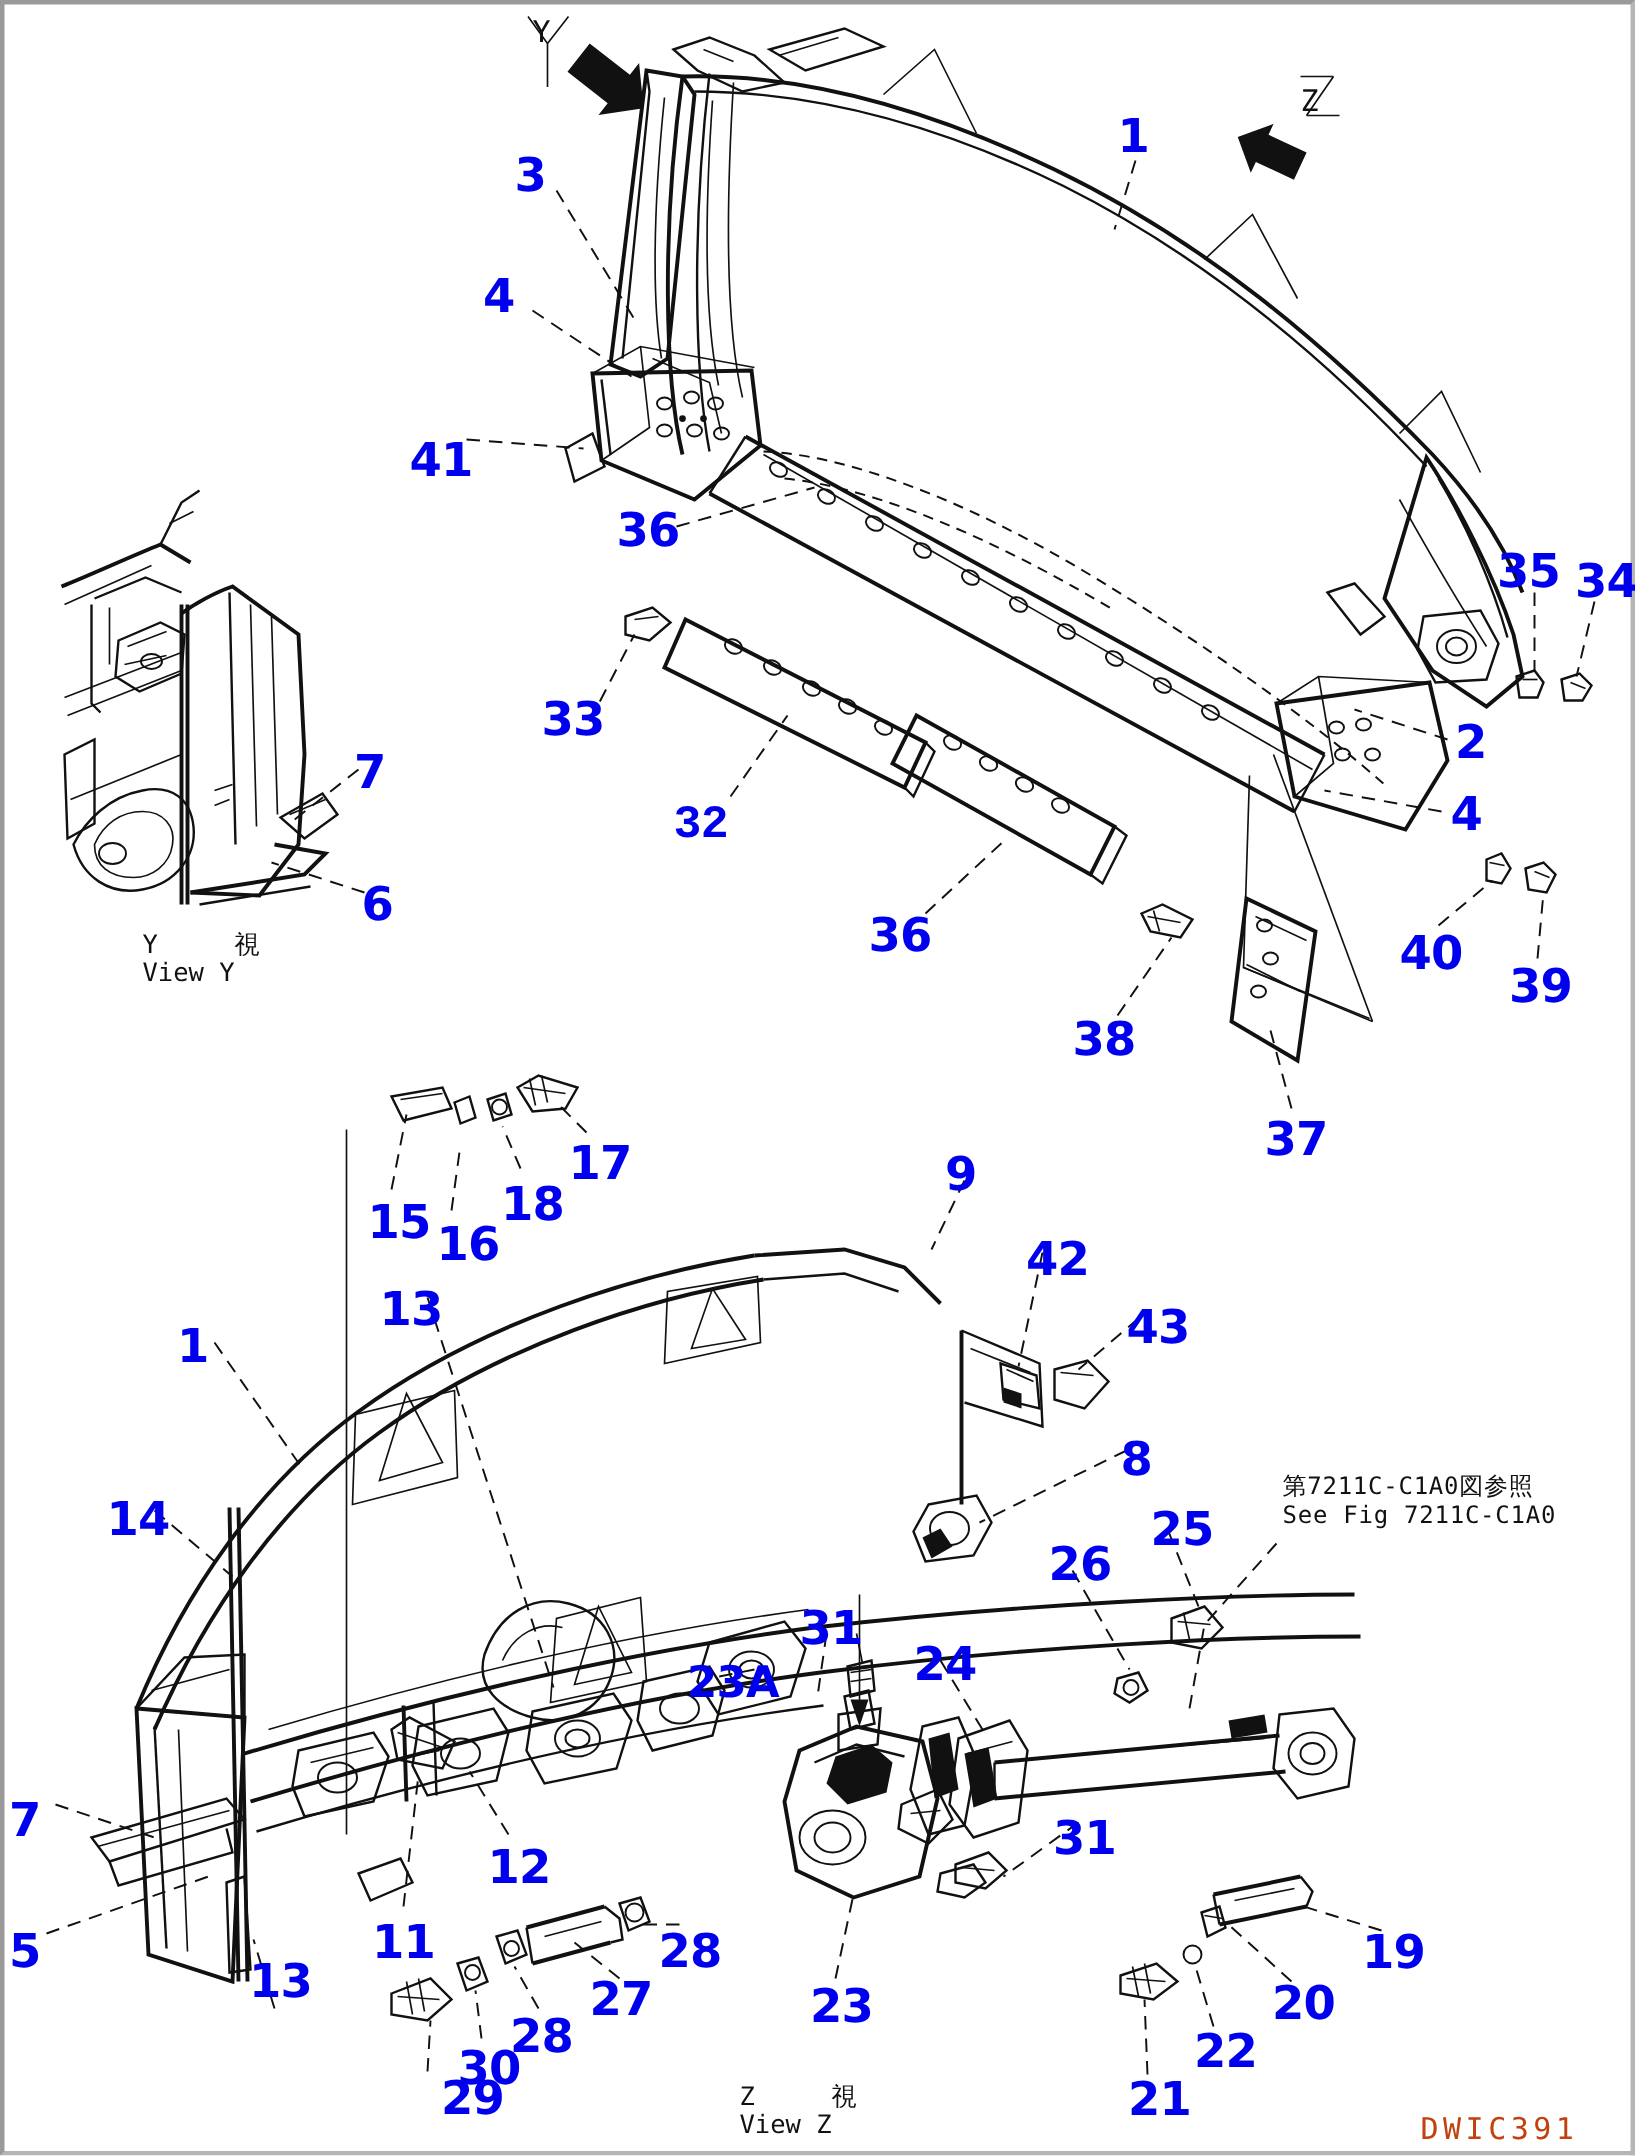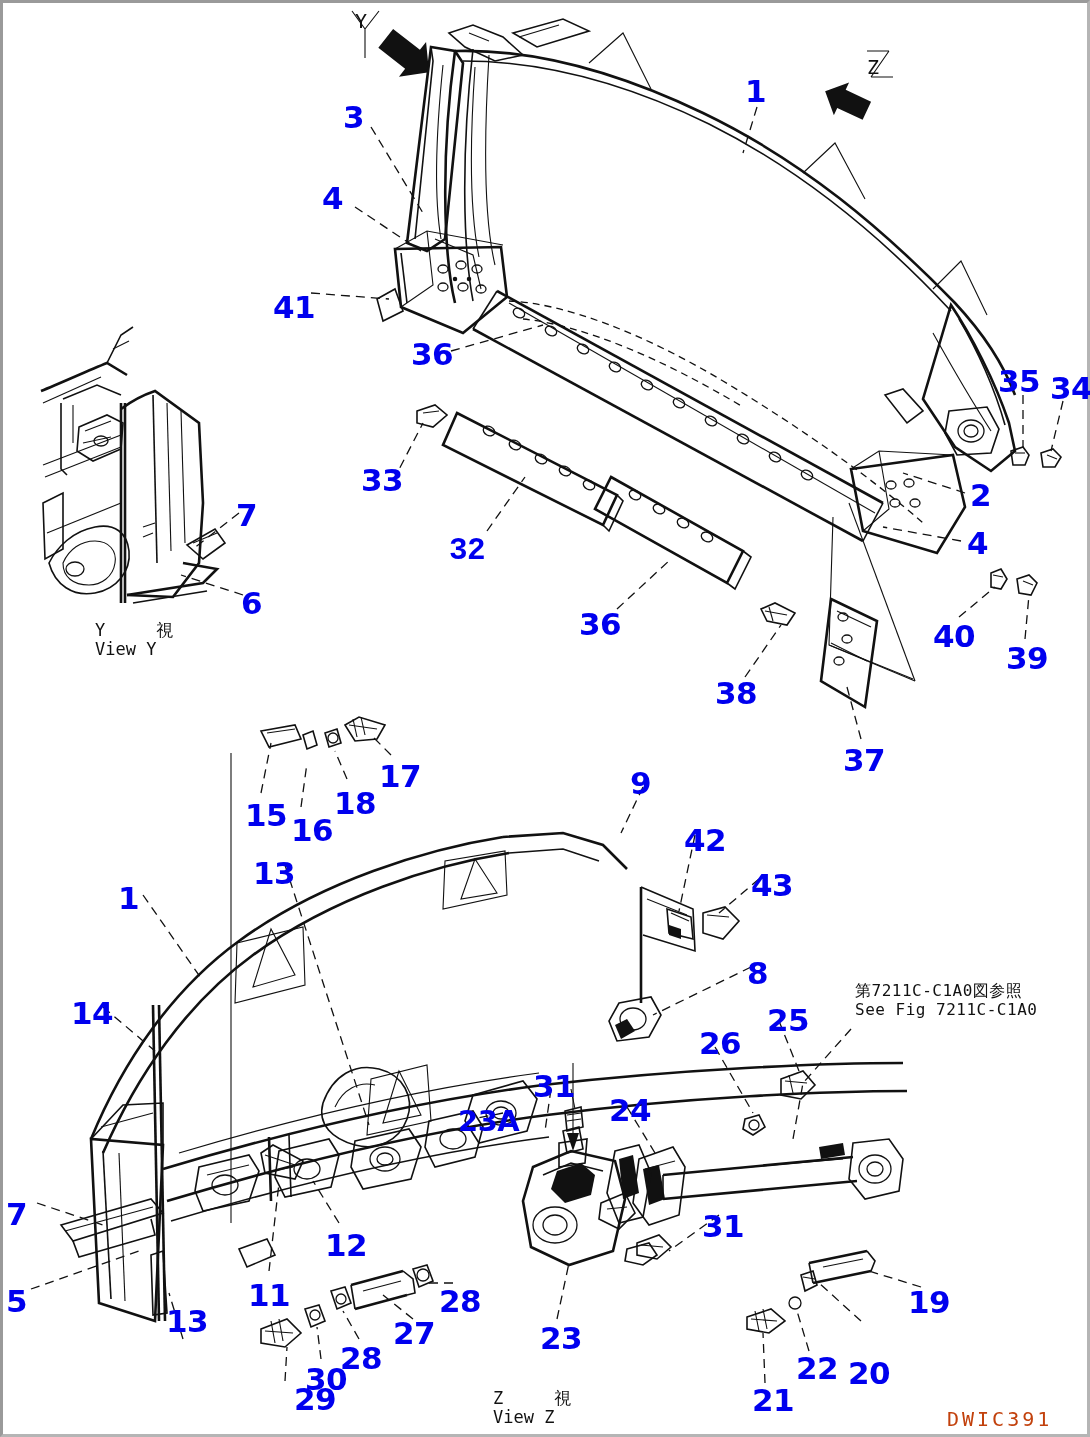--- a/index.html
+++ b/index.html
@@ -529,21 +529,21 @@
       <div class="callout" style="left: 390px; top: 1315px;">27</div>
       <div class="callout" style="left: 436px; top: 1283px;">28</div>
       <div class="callout sm" style="left: 455px; top: 1104px;">23A</div>
       <div class="callout" style="left: 530px; top: 1068px;">31</div>
       <div class="callout" style="left: 537px; top: 1320px;">23</div>
       <div class="callout" style="left: 606px; top: 1092px;">24</div>
       <div class="callout" style="left: 696px; top: 1025px;">26</div>
       <div class="callout" style="left: 764px; top: 1002px;">25</div>
       <div class="callout" style="left: 699px; top: 1208px;">31</div>
       <div class="callout" style="left: 905px; top: 1284px;">19</div>
-      <div class="callout" style="left: 845px; top: 1318px; margin-top: 37px;">20</div>
+      <div class="callout" style="left: 845px; top: 1318px;">20</div>
       <div class="callout" style="left: 793px; top: 1350px;">22</div>
       <div class="callout" style="left: 749px; top: 1382px;">21</div>
       <div class="viewcap" style="left: 92px; top: 618px;"><div class="jp">Y    視</div><div>View Y</div></div>
       <div class="viewcap" style="left: 490px; top: 1386px;"><div class="jp">Z    視</div><div>View Z</div></div>
       <div class="refnote" style="left: 852px; top: 978px;"><div>第7211C-C1A0図参照</div><div>See Fig 7211C-C1A0</div></div>
       <div class="axismark" style="left: 352px; top: 6px;">Y</div>
       <div class="axismark" style="left: 864px; top: 52px;">Z</div>
       <div class="sheetcode" style="left: 944px; top: 1404px;">DWIC391</div>
     </div>
 

